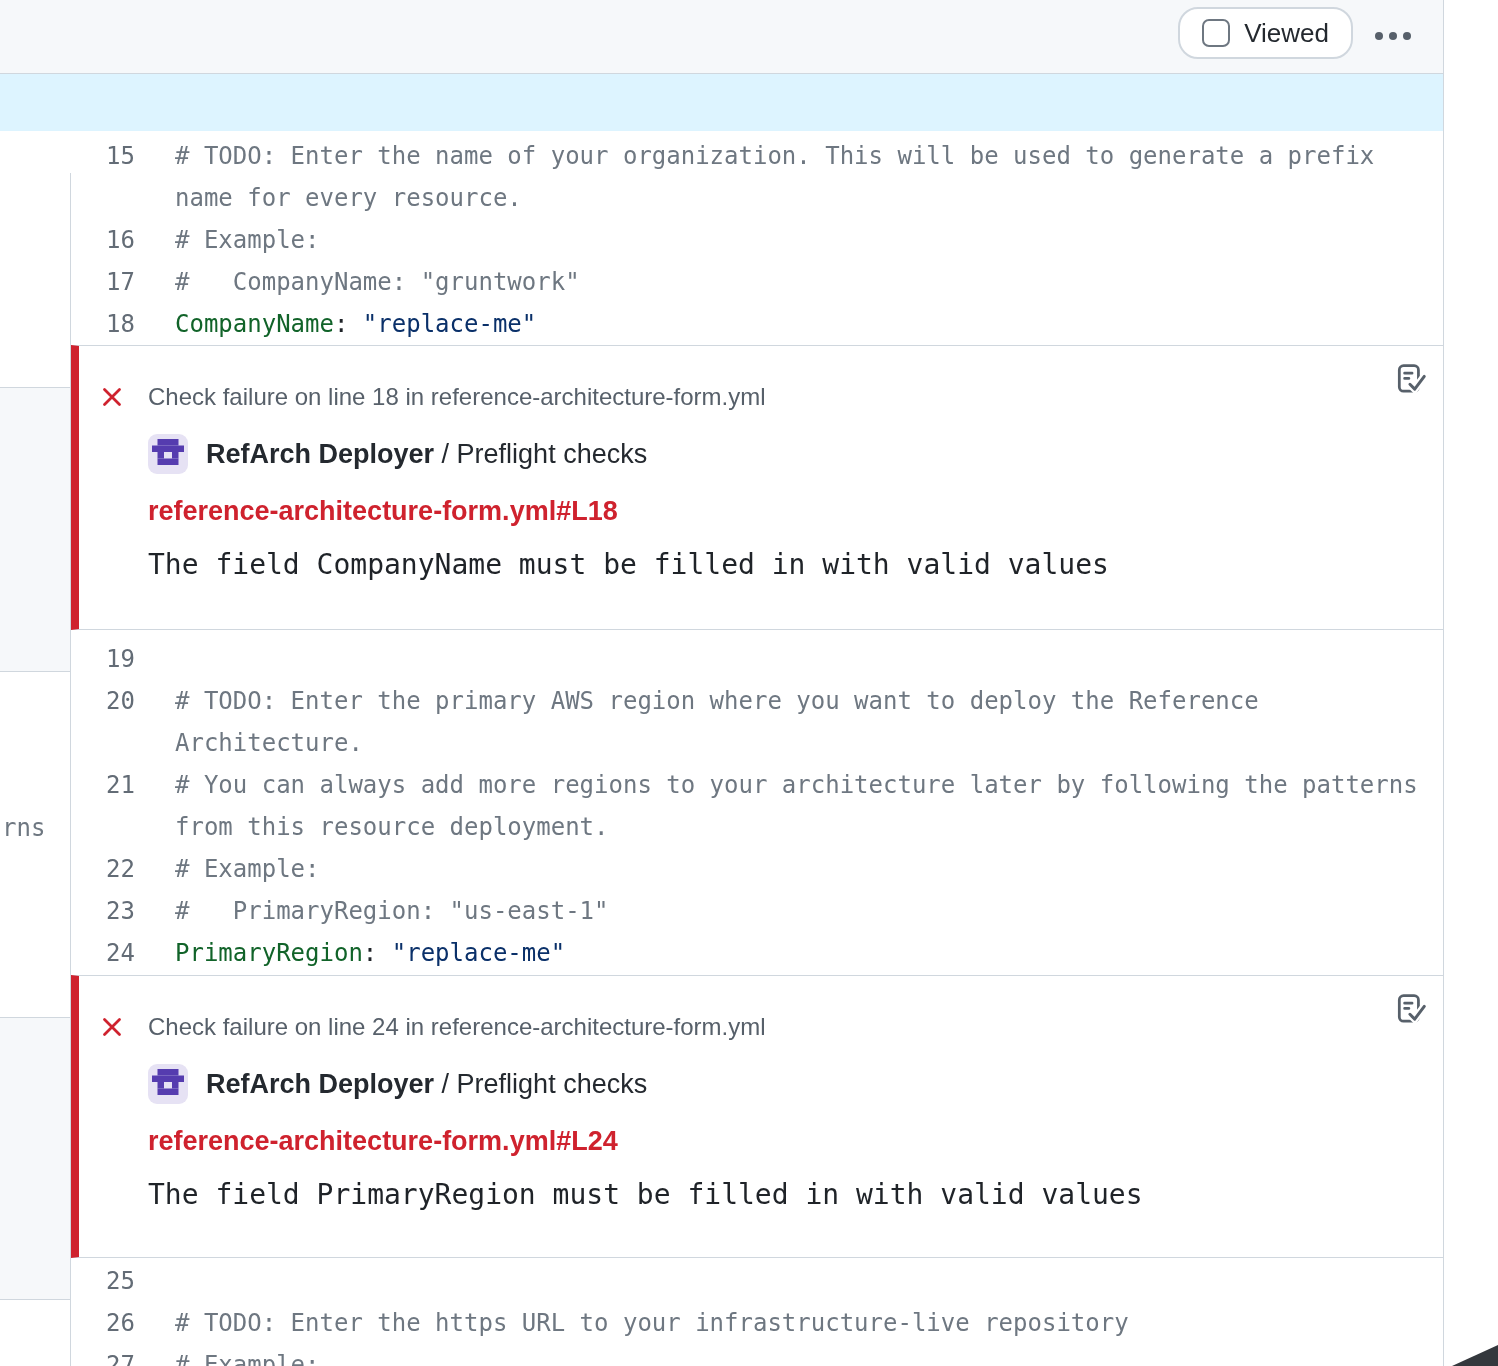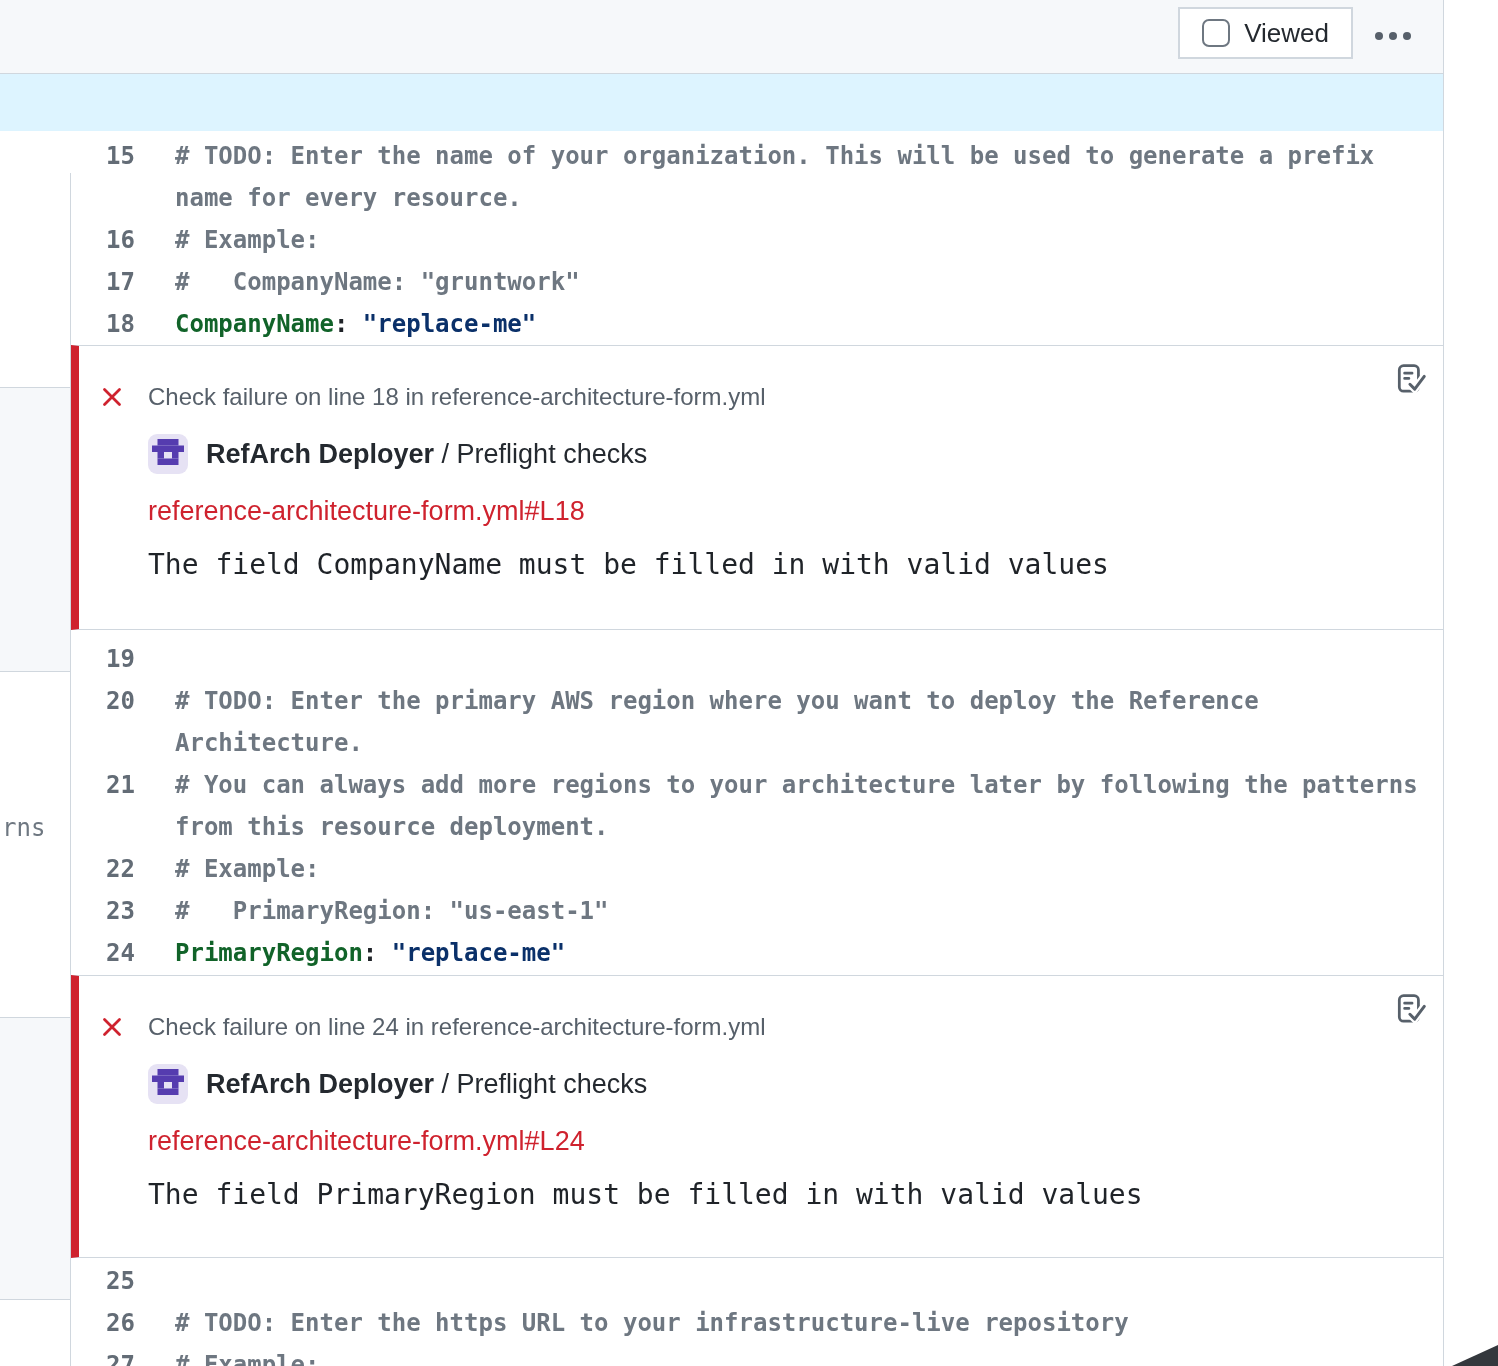--- a/index.html
+++ b/index.html
@@ -5,62 +5,62 @@
   html,body{margin:0;padding:0;background:#fff;}
   .page{
     position:relative;width:1498px;height:1366px;overflow:hidden;background:#fff;
     font-family:"Liberation Sans","DejaVu Sans",sans-serif;color:#1f2328;
   }
   .file-box{position:absolute;left:0;top:0;width:1443px;height:1366px;border-right:1px solid #d0d7de;box-sizing:content-box;}
   
   .toolbar{position:relative;height:73px;background:#f6f8fa;border-bottom:1px solid #d0d7de;}
   .viewed-btn{
     position:absolute;right:90px;top:7px;height:52px;box-sizing:border-box;
-    background:#fff;border:2px solid #d0d7de;border-radius:0;
+    background:#fff;border:2px solid #d0d7de;border-radius:20px;
     display:flex;align-items:center;gap:14px;padding:0 22px;cursor:pointer;
   }
   .viewed-checkbox{width:28px;height:28px;box-sizing:border-box;border:2.5px solid #6e7781;border-radius:7px;background:#fff;}
   .viewed-label{font-size:26px;color:#24292f;}
   .kebab-btn{position:absolute;right:24px;top:12px;width:52px;height:48px;display:flex;align-items:center;justify-content:center;gap:6px;cursor:pointer;background:none;border:none;padding:0;}
   .kebab-btn .dot{width:8px;height:8px;border-radius:50%;background:#57606a;}
   
   .hunk-row{height:57px;background:#ddf4ff;}
   
   .left-strip{position:absolute;left:0;top:131px;width:70px;height:1235px;background:#fff;border-right:1px solid #d0d7de;box-sizing:content-box;margin-top:42px;}
   .ls-gray{position:absolute;left:0;width:70px;background:#f6f8fa;border-top:1px solid #d0d7de;border-bottom:1px solid #d0d7de;box-sizing:border-box;}
   .ls-gray-1{top:214px;height:285px;}
   .ls-gray-2{top:844px;height:283px;}
   .ls-text{position:absolute;left:2px;top:634px;height:42px;line-height:42px;font-family:"DejaVu Sans Mono","Liberation Mono",monospace;font-size:24px;color:#6e7781;white-space:pre;}
   
   .main-col{position:absolute;left:71px;top:131px;width:1372px;}
   .code-section{position:relative;background:#fff;box-sizing:border-box;}
   .code-section.s1{height:214px;padding-top:4px;}
   .code-section.s2{height:345px;padding-top:8px;}
   .code-section.s3{height:107px;padding-top:2px;}
-  .crow{position:relative;height:42px;line-height:42px;font-family:"DejaVu Sans Mono","Liberation Mono",monospace;font-size:24px;white-space:pre;font-weight:bold;}
+  .crow{position:relative;height:42px;line-height:42px;font-family:"DejaVu Sans Mono","Liberation Mono",monospace;font-size:24px;white-space:pre;}
   .ln{position:absolute;left:0;top:0;width:64px;text-align:right;color:#636c76;cursor:pointer;}
   .ctext{position:absolute;left:104px;top:0;}
   .tok-comment{color:#6e7781;}
   .tok-key{color:#116329;}
   .tok-plain{color:#1f2328;}
   .tok-string{color:#0a3069;}
   
   .ann{
     position:relative;box-sizing:border-box;background:#fff;
     border-top:1px solid #d0d7de;border-bottom:1px solid #d0d7de;border-left:8px solid #cf222e;
     padding:38px 60px 15px 69px;
   }
   .ann-1{height:285px;}
   .ann-2{height:283px;}
   .ann-x{position:absolute;left:21px;top:39px;width:24px;height:24px;}
   .ann-header{font-size:24px;line-height:26px;color:#57606a;}
   .ann-title{margin-top:24px;display:flex;align-items:flex-start;gap:18px;font-size:27px;line-height:40px;color:#24292f;}
   .ann-avatar{width:40px;height:40px;flex:0 0 40px;}
   .ann-app-name{font-weight:bold;}
-  .ann-link{display:inline-block;margin-top:23px;font-size:27px;line-height:28px;font-weight:normal;color:#cf222e;text-decoration:none;cursor:pointer;}
+  .ann-link{display:inline-block;margin-top:23px;font-size:27px;line-height:28px;font-weight:bold;color:#cf222e;text-decoration:none;cursor:pointer;}
   .ann-msg{margin-top:26px;font-family:"DejaVu Sans Mono","Liberation Mono",monospace;font-size:28px;line-height:28px;color:#1f2328;}
   .ann-checklist{position:absolute;top:16px;right:15px;width:34px;height:34px;}
   
   .cursor-frag{position:absolute;right:0;bottom:0;width:46px;height:21px;}
 </style>
 </head>
 <body>
 
 <div class="page">
   <div class="file-box">

